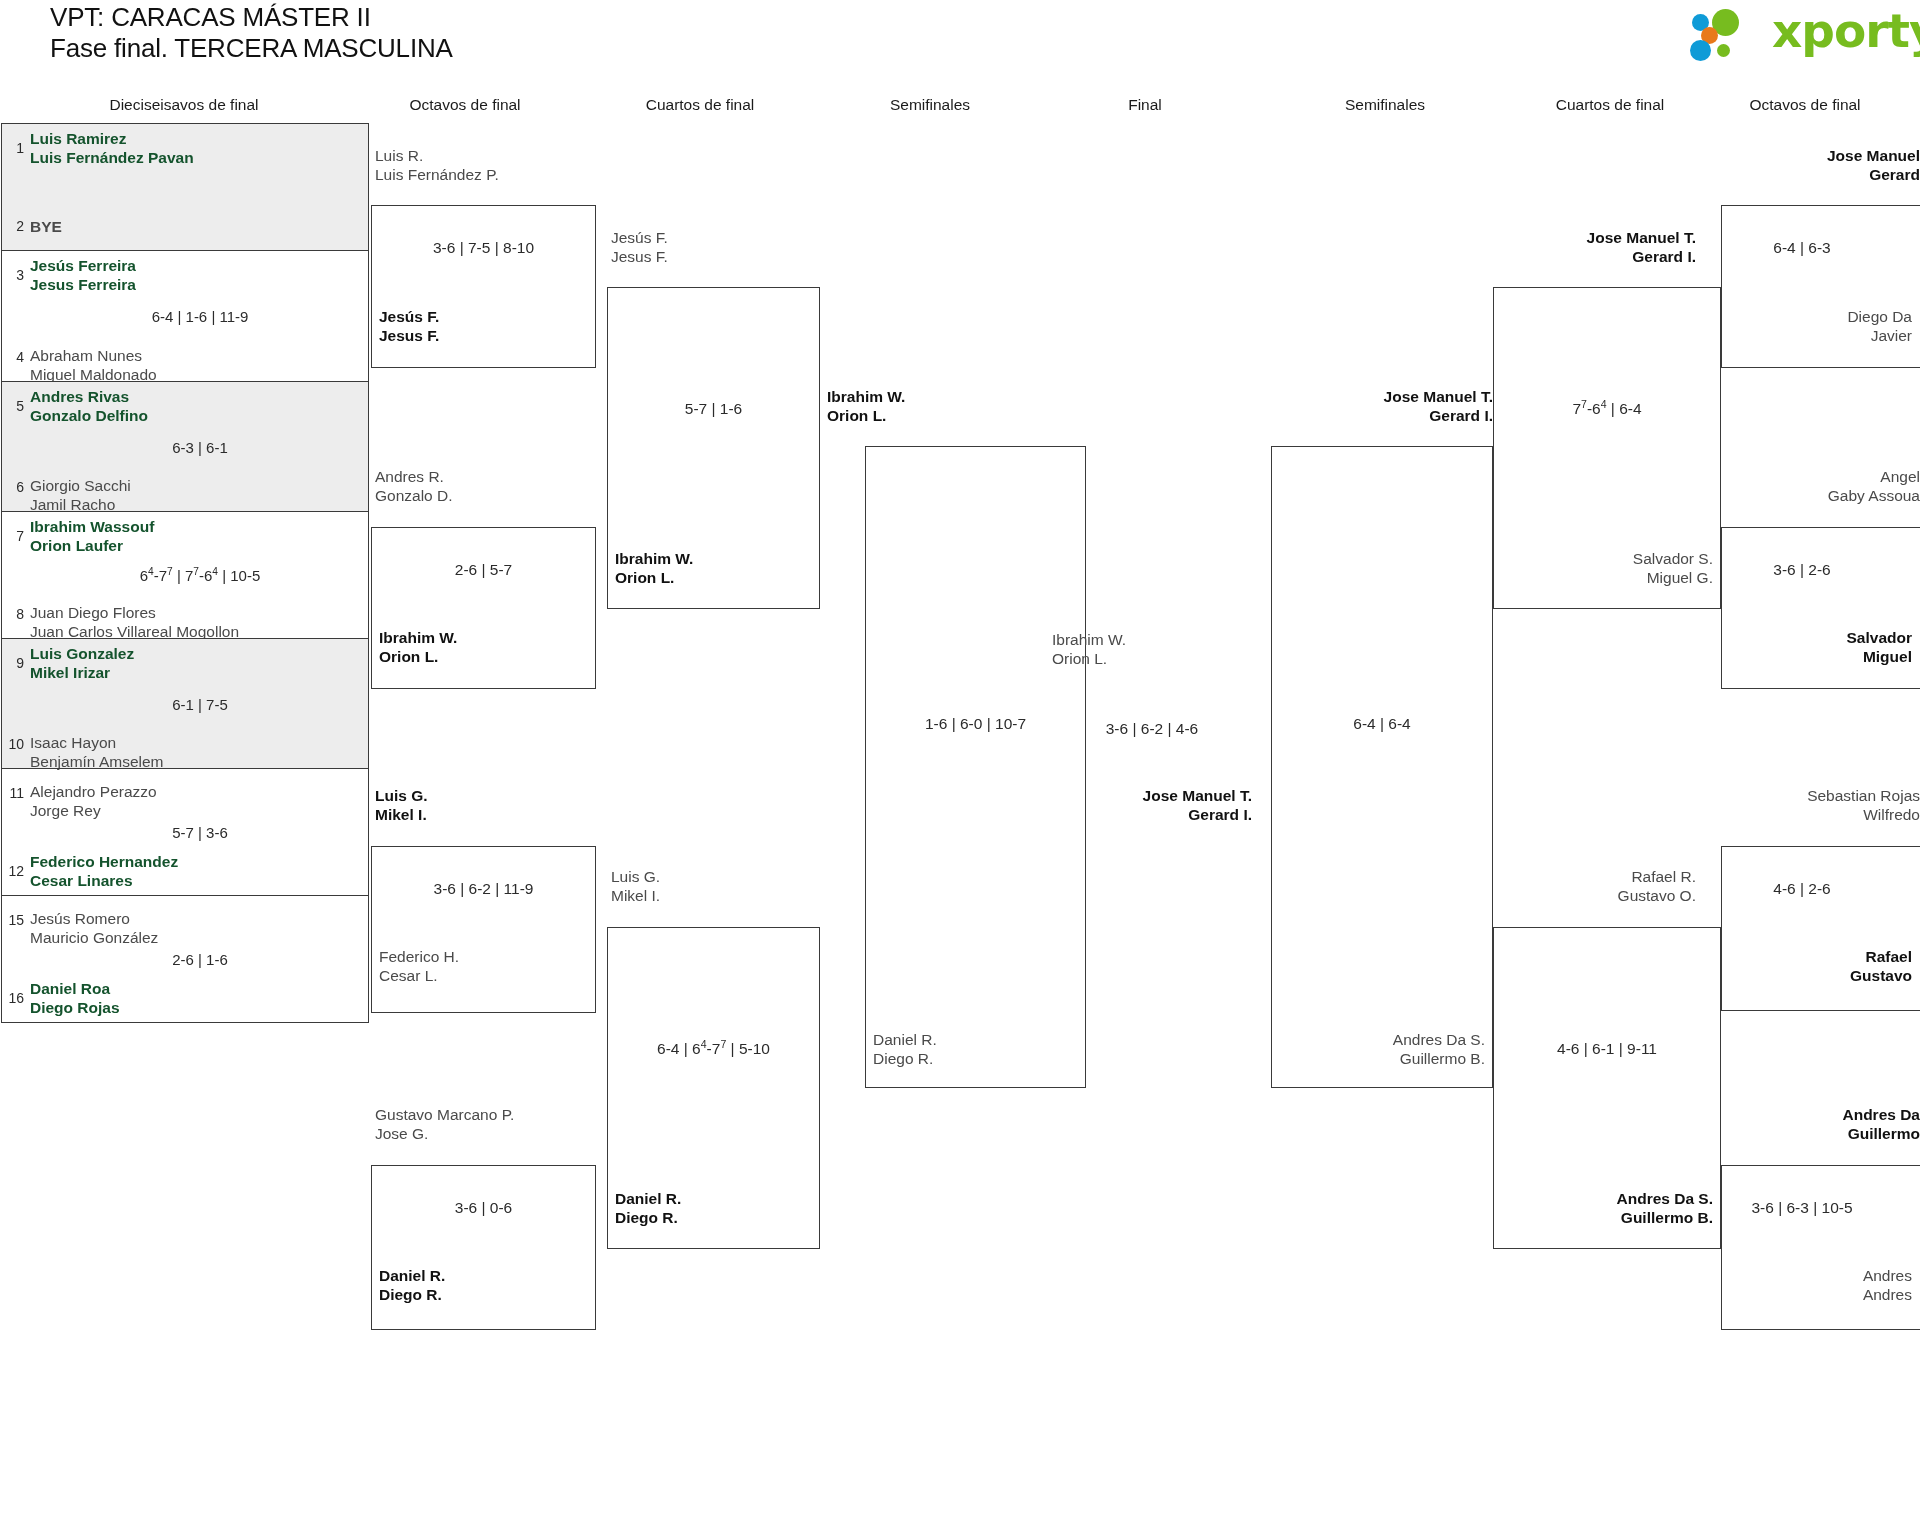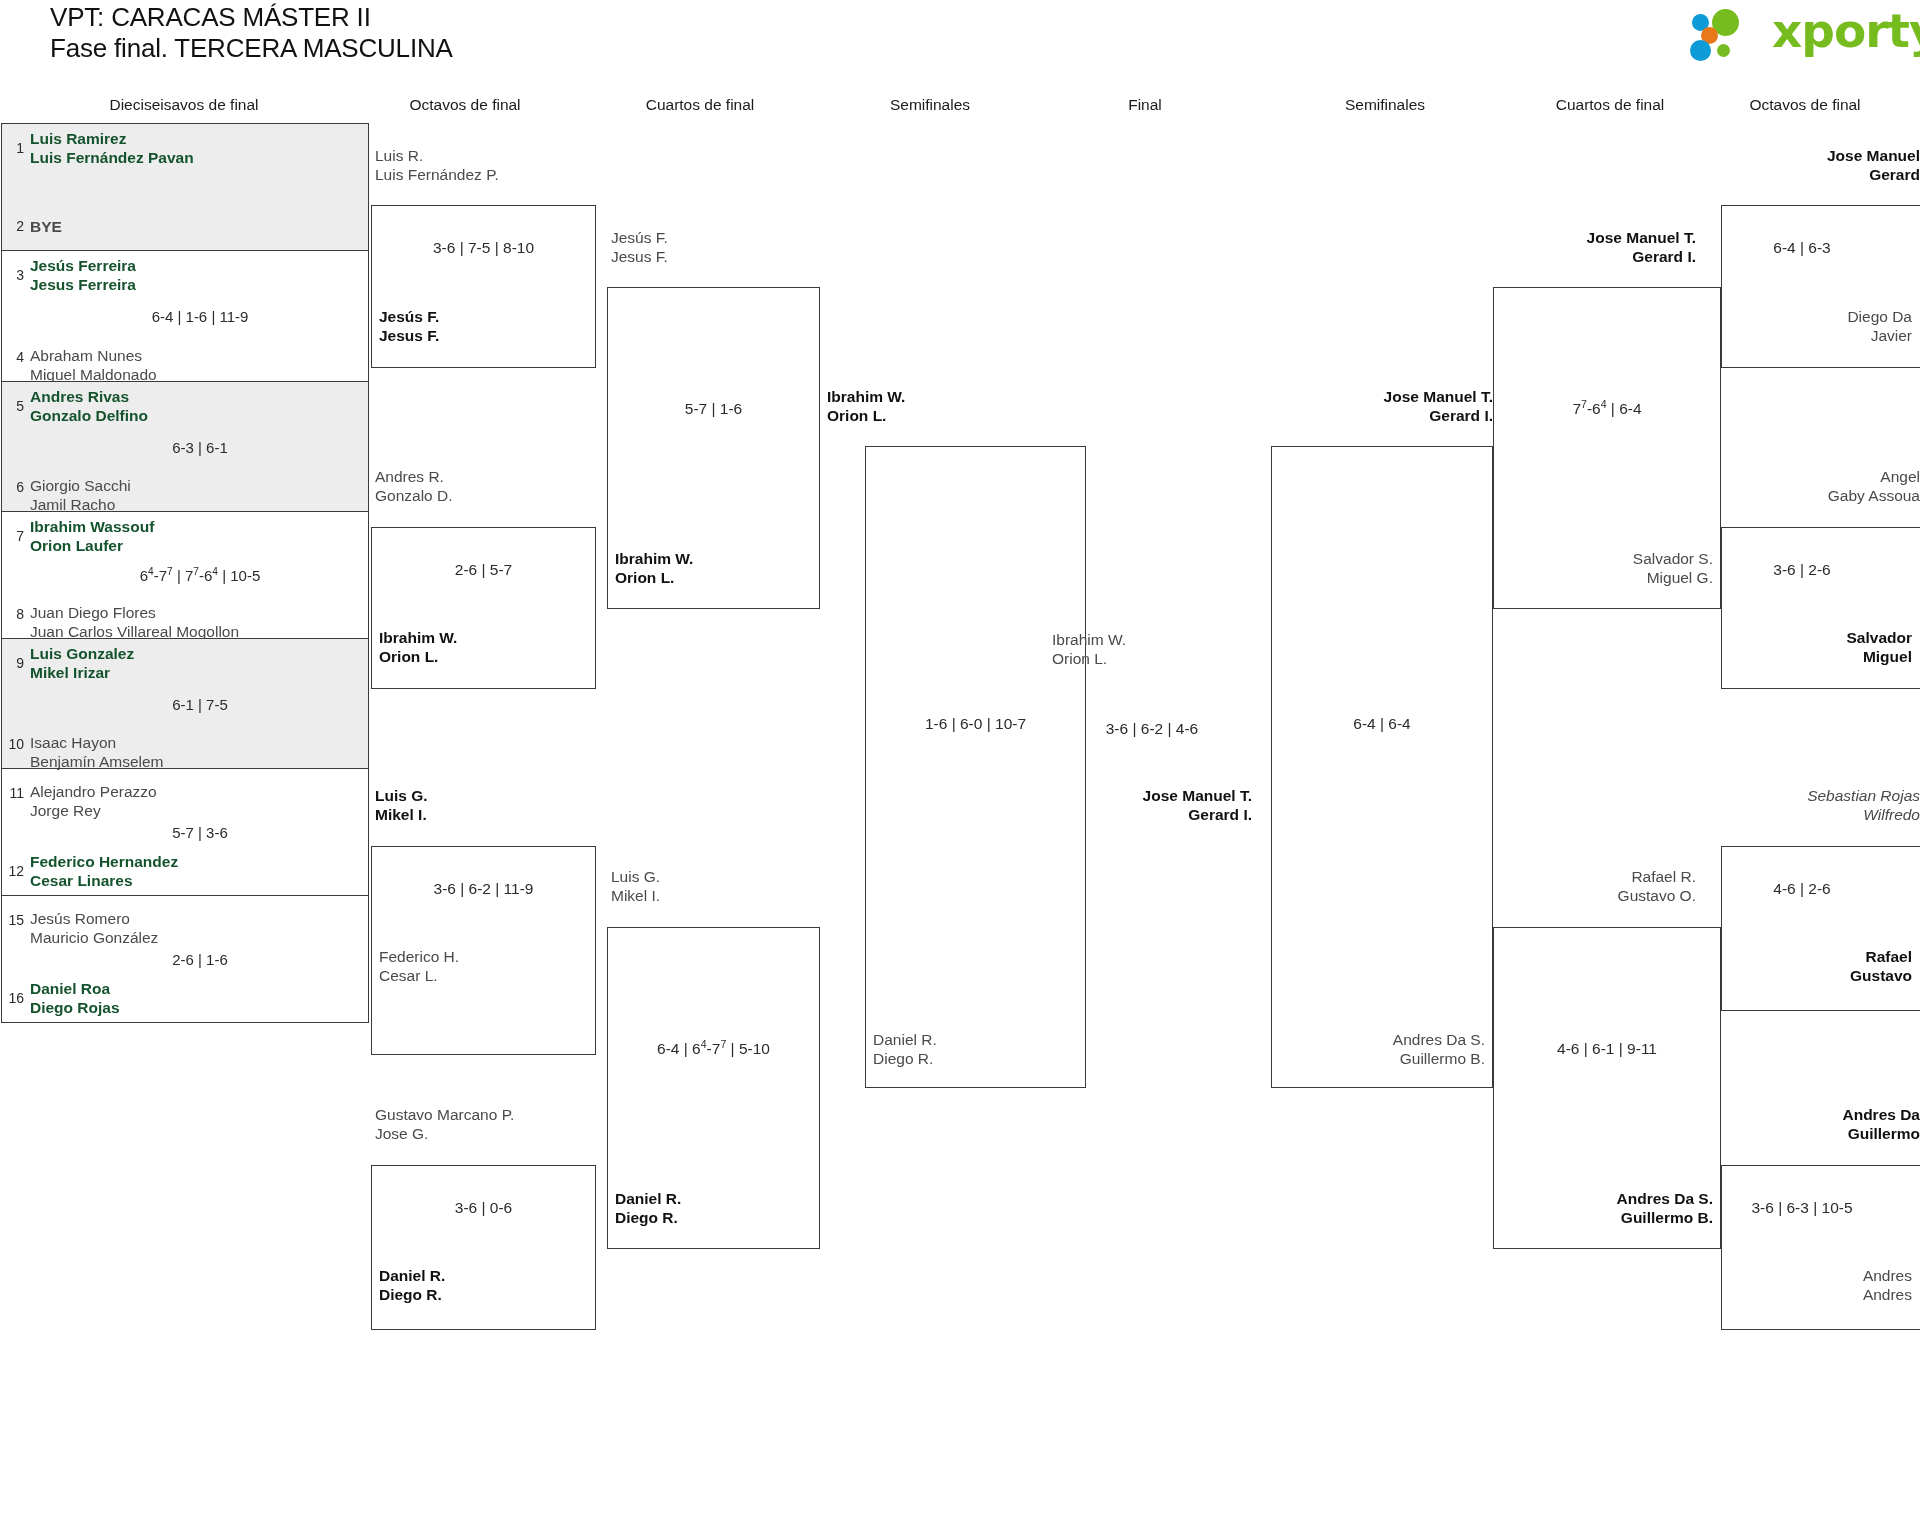--- a/index.html
+++ b/index.html
@@ -256,21 +256,21 @@
     <div class="pname win L" style="left:7px;top:100px;">
       <div>Ibrahim W.</div>
       <div>Orion L.</div>
     </div>
   </div>
 
   <div class="pname win L" style="left:375px;top:786px;">
     <div>Luis G.</div>
     <div>Mikel I.</div>
   </div>
-  <div class="mbox" style="left:371px;top:846px;width:225px;height:209px;">
+  <div class="mbox" style="left:371px;top:846px;width:225px;height:167px;">
     <div class="mscore" style="top:33px;">3-6 | 6-2 | 11-9</div>
     <div class="pname lose L" style="left:7px;top:100px;">
       <div>Federico H.</div>
       <div>Cesar L.</div>
     </div>
   </div>
 
   <div class="pname lose L" style="left:375px;top:1105px;">
     <div>Gustavo Marcano P.</div>
     <div>Jose G.</div>
@@ -382,21 +382,21 @@
     <div>Gaby Assoua</div>
   </div>
   <div class="mbox" style="left:1721px;top:527px;width:260px;height:162px;">
     <div class="mscore" style="top:33px;left:0;width:160px;">3-6 | 2-6</div>
     <div class="pname win R" style="left:0;width:190px;top:100px;">
       <div>Salvador</div>
       <div>Miguel</div>
     </div>
   </div>
 
-  <div class="pname lose R" style="left:1700px;width:220px;top:786px;font-style:italic;">
+  <div class="pname lose R" style="left:1700px;width:220px;top:786px;">
     <div>Sebastian Rojas</div>
     <div>Wilfredo</div>
   </div>
   <div class="mbox" style="left:1721px;top:846px;width:260px;height:165px;">
     <div class="mscore" style="top:33px;left:0;width:160px;">4-6 | 2-6</div>
     <div class="pname win R" style="left:0;width:190px;top:100px;">
       <div>Rafael</div>
       <div>Gustavo</div>
     </div>
   </div>

